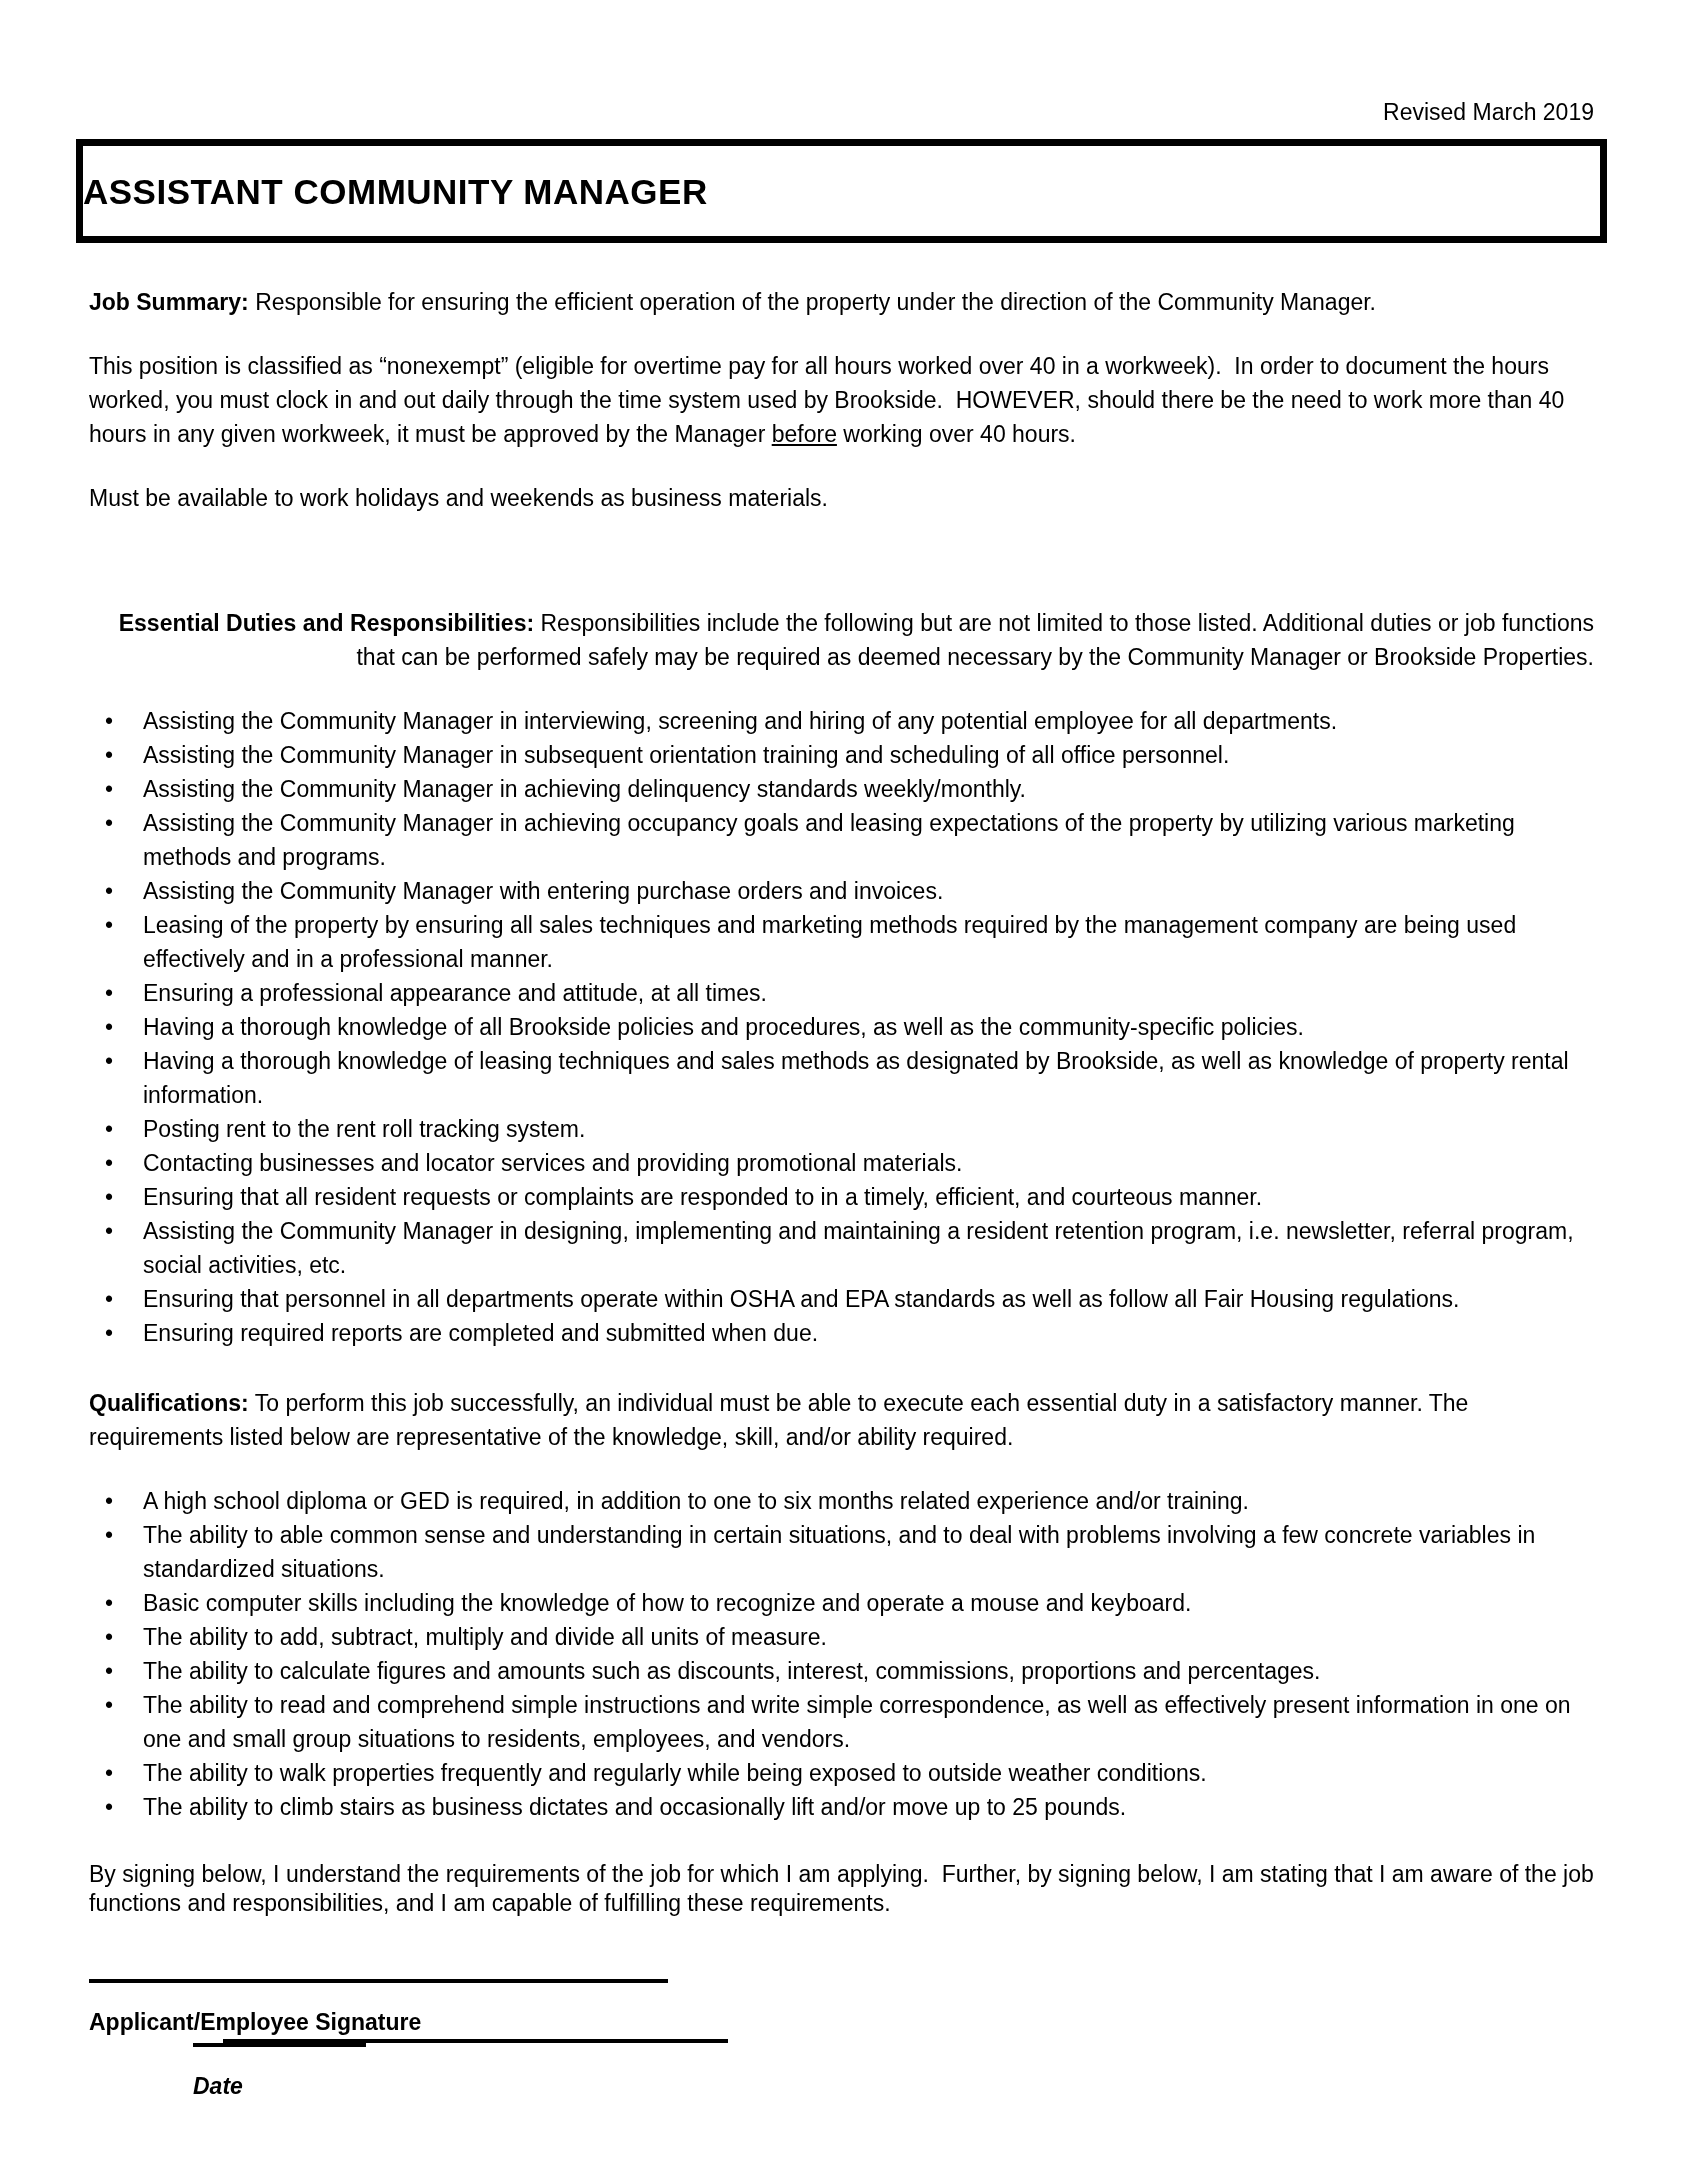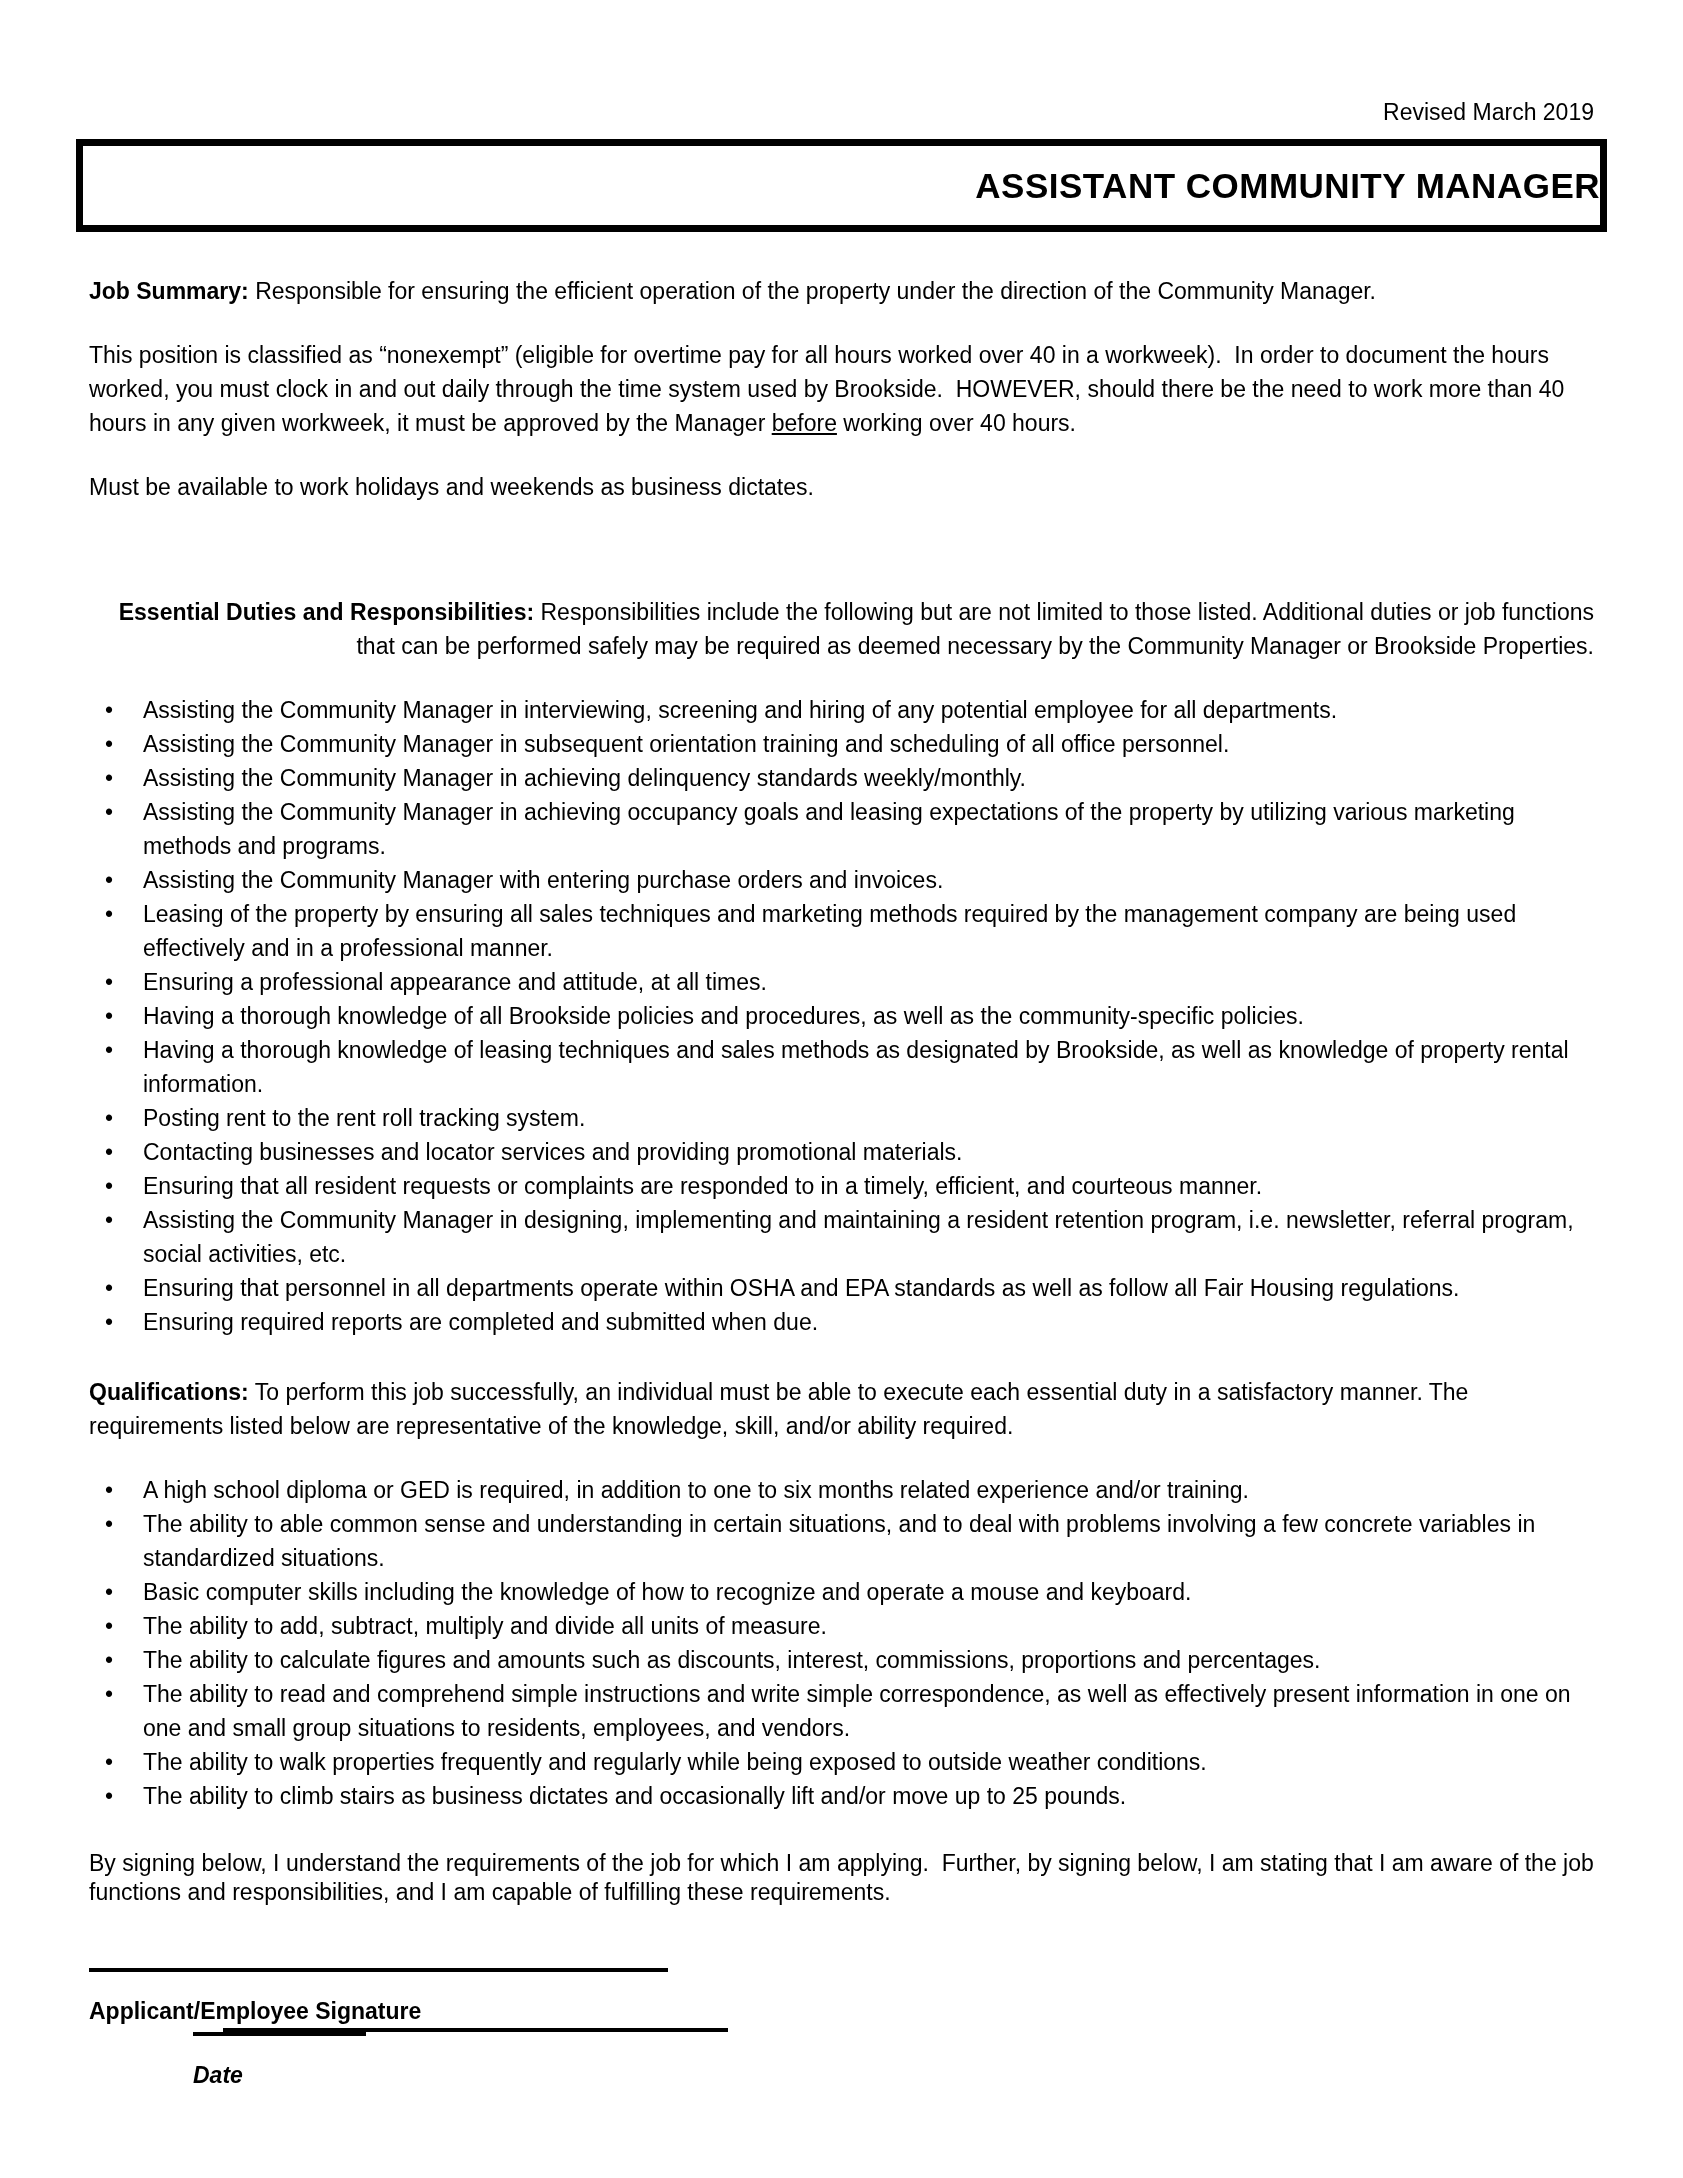--- a/index.html
+++ b/index.html
@@ -21,25 +21,25 @@
     overflow: hidden;
     margin-top: 8px;
   }
   .revised {
     text-align: right;
     margin: 0 0 10px 0;
   }
   .title-box {
     margin: 0 -13px;
     border: 7px solid #000000;
-    height: 93px;
+    height: 104px;
     box-sizing: border-box;
     display: flex;
     align-items: center;
-    justify-content: flex-end;
+    justify-content: flex-start;
   }
   .doc-title {
     margin: 0;
     font-size: 35px;
     font-weight: bold;
     letter-spacing: 0.5px;
     line-height: 1;
   }
   .para {
     margin: 0 0 30px 0;
@@ -108,21 +108,21 @@
   <div class="revised">Revised March 2019</div>
 
   <div class="title-box">
       <h1 class="doc-title">ASSISTANT COMMUNITY MANAGER</h1>
     </div>
 
   <p class="para first-para"><span class="bold-label">Job Summary:</span><span> Responsible for ensuring the efficient operation of the property under the direction of the Community Manager.</span></p>
 
   <p class="para"><span>This position is classified as “nonexempt” (eligible for overtime pay for all hours worked over 40 in a workweek).  In order to document the hours worked, you must clock in and out daily through the time system used by Brookside.  HOWEVER, should there be the need to work more than 40 hours in any given workweek, it must be approved by the Manager </span><span class="underline">before</span><span> working over 40 hours.</span></p>
 
-  <p class="para avail-para">Must be available to work holidays and weekends as business dictates.</p>
+  <p class="para avail-para">Must be available to work holidays and weekends as business materials.</p>
 
   <p class="para duties-head"><span class="bold-label">Essential Duties and Responsibilities:</span><span> Responsibilities include the following but are not limited to those listed. Additional duties or job functions that can be performed safely may be required as deemed necessary by the Community Manager or Brookside Properties.</span></p>
 
   <ul class="bullets">
     <li>Assisting the Community Manager in interviewing, screening and hiring of any potential employee for all departments.</li>
     <li>Assisting the Community Manager in subsequent orientation training and scheduling of all office personnel.</li>
     <li>Assisting the Community Manager in achieving delinquency standards weekly/monthly.</li>
     <li>Assisting the Community Manager in achieving occupancy goals and leasing expectations of the property by utilizing various marketing methods and programs.</li>
     <li>Assisting the Community Manager with entering purchase orders and invoices.</li>
     <li>Leasing of the property by ensuring all sales techniques and marketing methods required by the management company are being used effectively and in a professional manner.</li>

